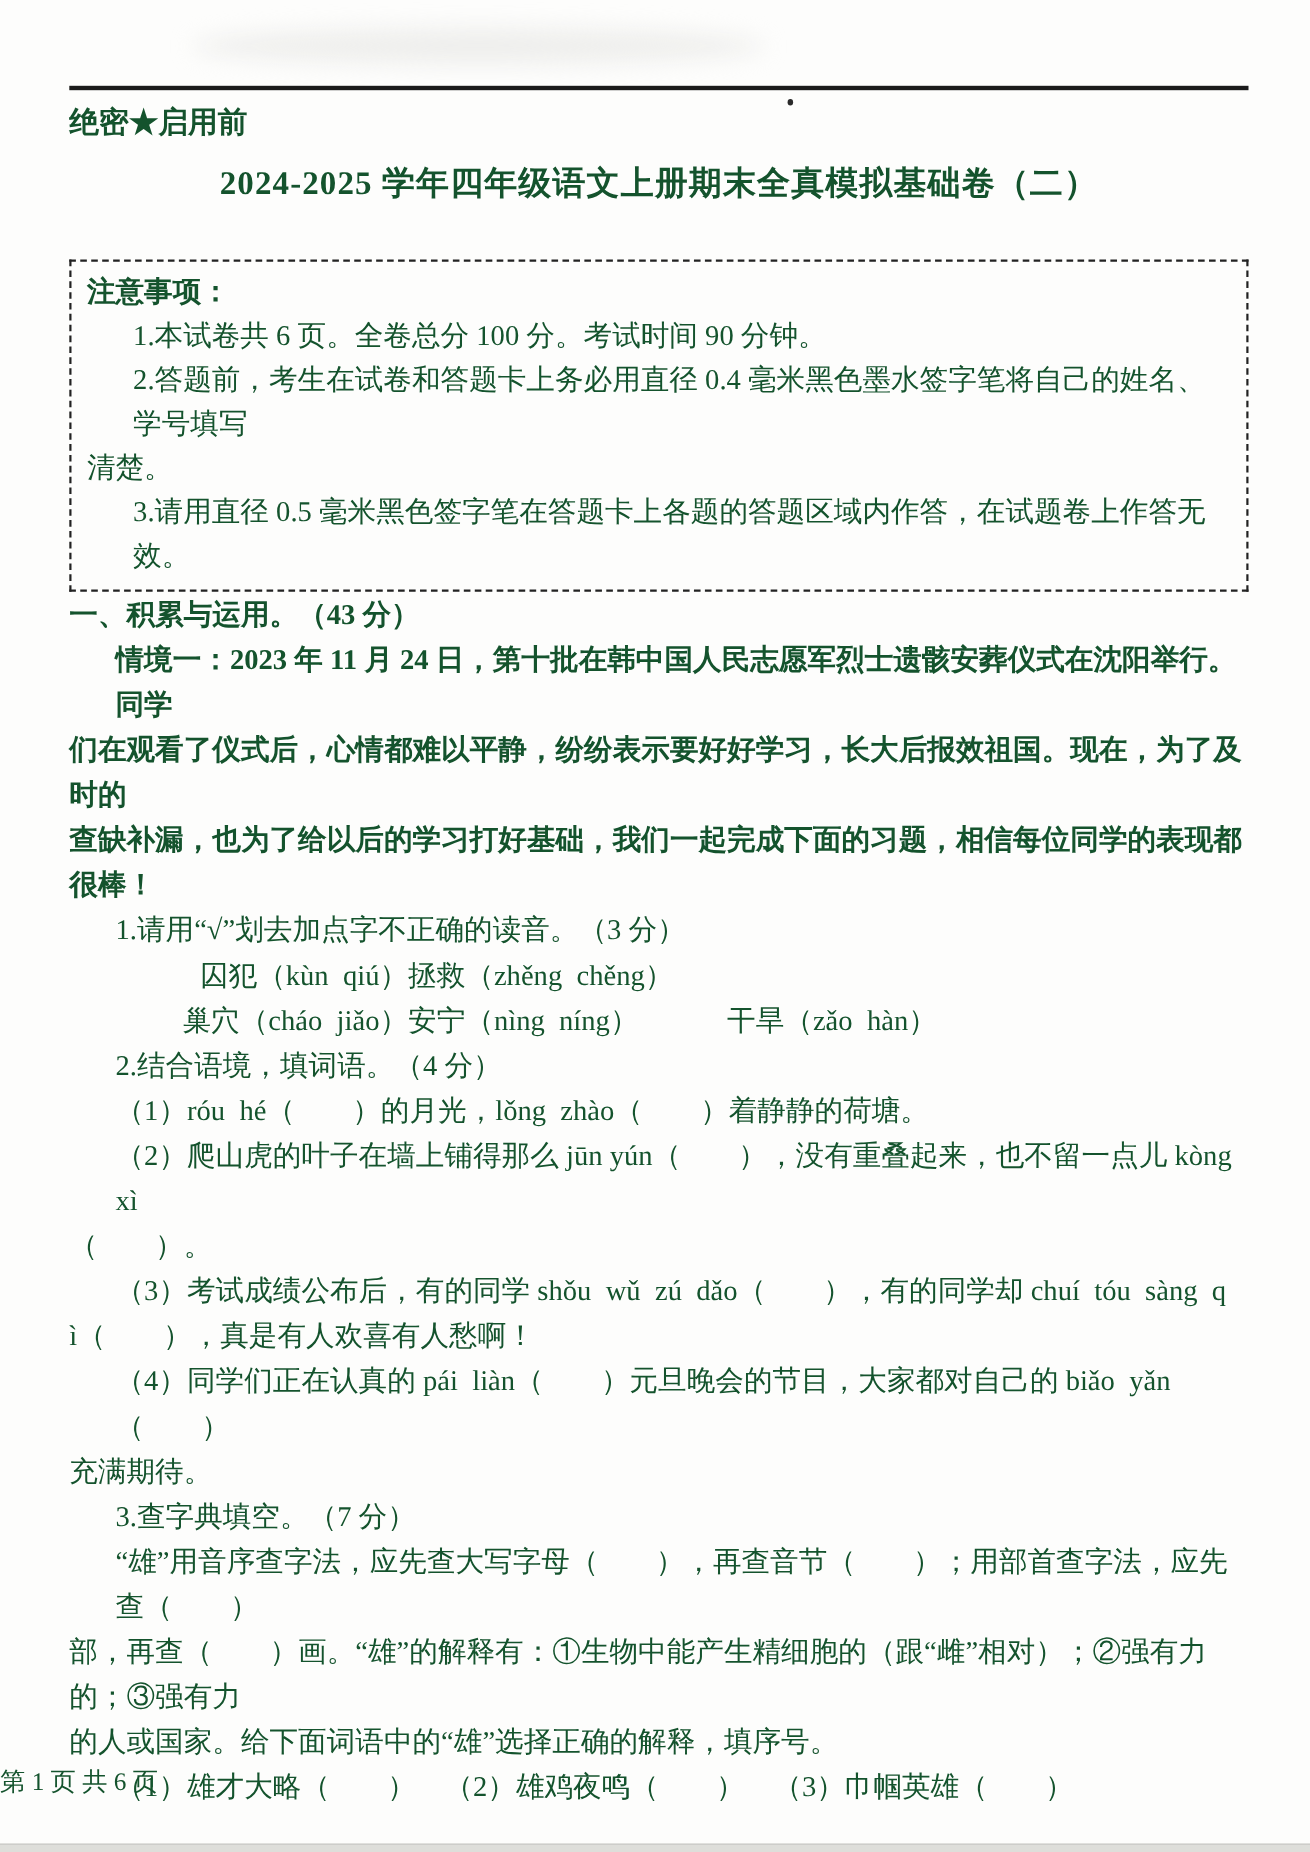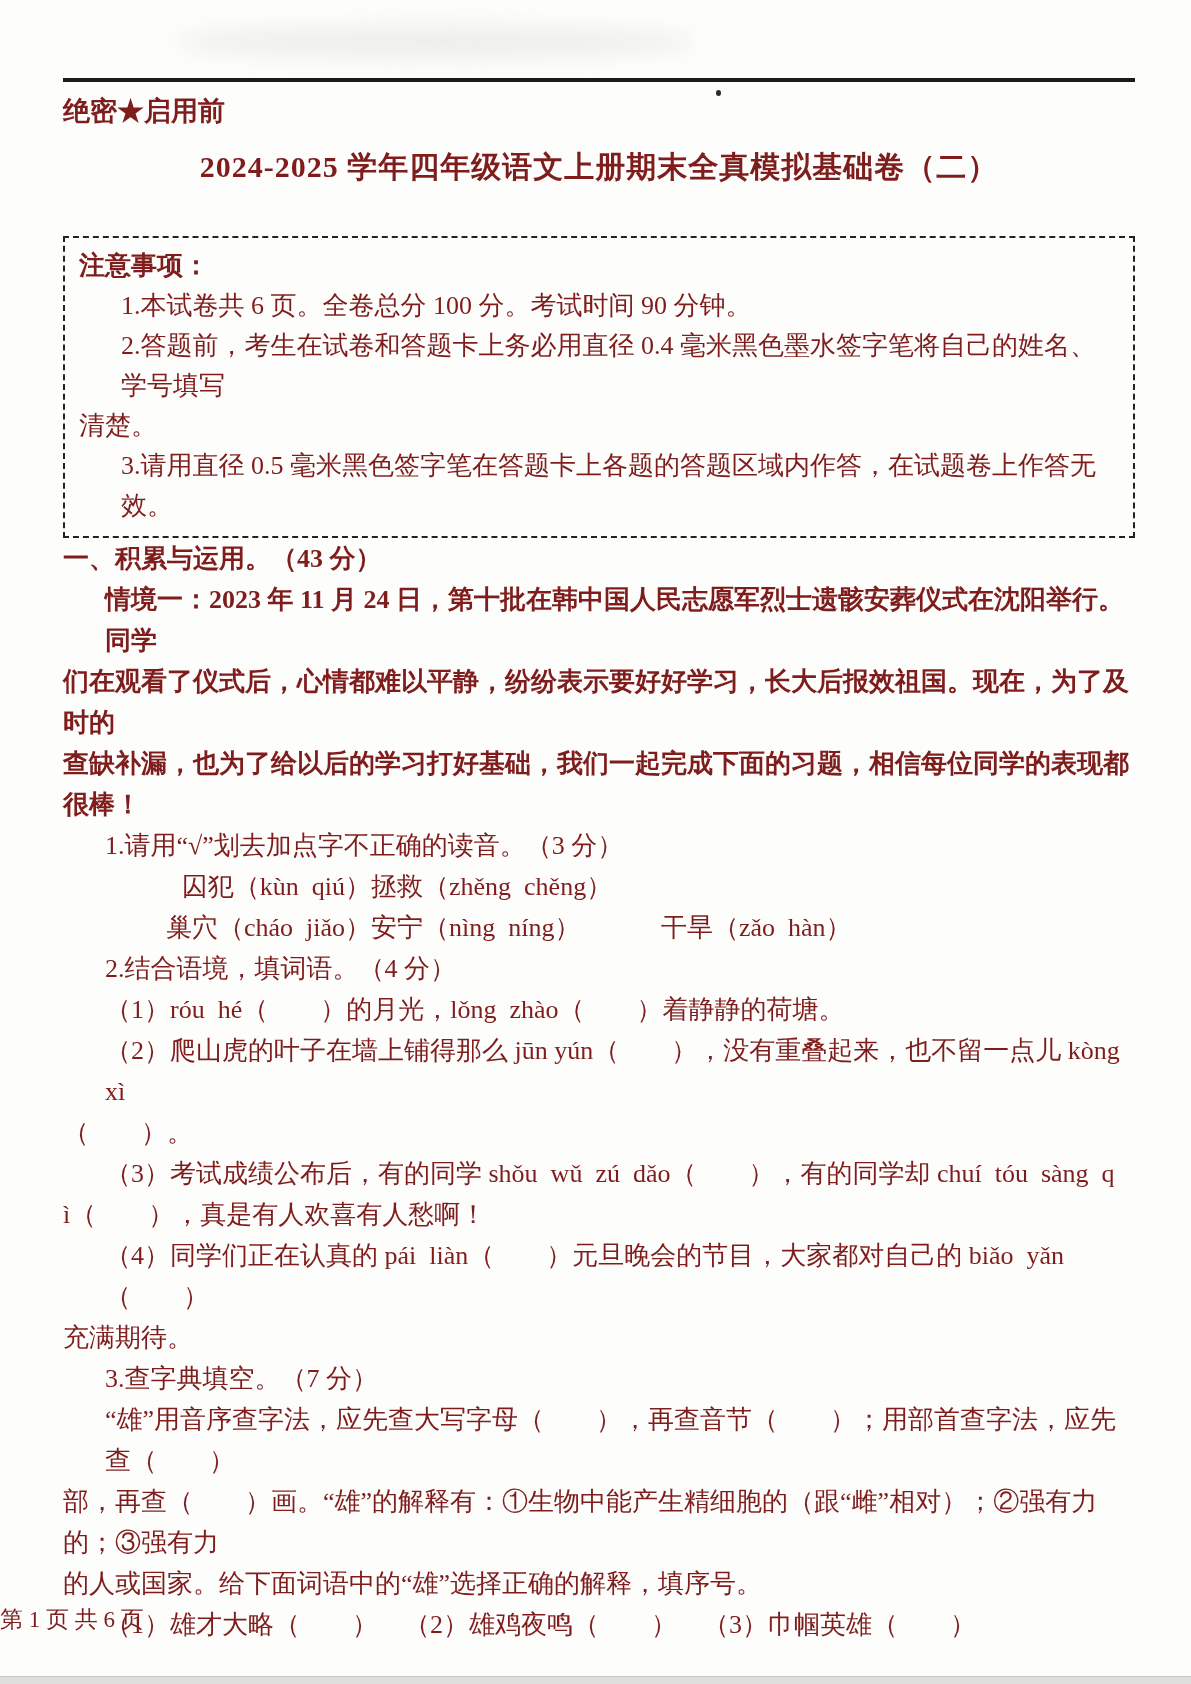--- a/index.html
+++ b/index.html
@@ -3,21 +3,21 @@
 <meta charset="utf-8">
 <style>
   * { box-sizing: border-box; }
   html, body { margin: 0; padding: 0; background: #e8e8e6; }
   .page {
     position: relative;
     width: 1191px;
     height: 1684px;
     margin: 0 auto;
     background: #fdfdfc;
-    color: #7f1d1d;
+    color: #14532d;
     font-family: "Liberation Serif", "DejaVu Serif", serif;
     overflow: hidden;
   }
   .smudge {
     position: absolute; left: 175px; top: 26px;
     width: 520px; height: 32px;
     background: #eeeeec; filter: blur(10px); border-radius: 50%;
   }
   .content { position: absolute; left: 63px; top: 0; width: 1072px; }
   .top-rule { margin-top: 78px; height: 4px; background: #1b1b1b; }

